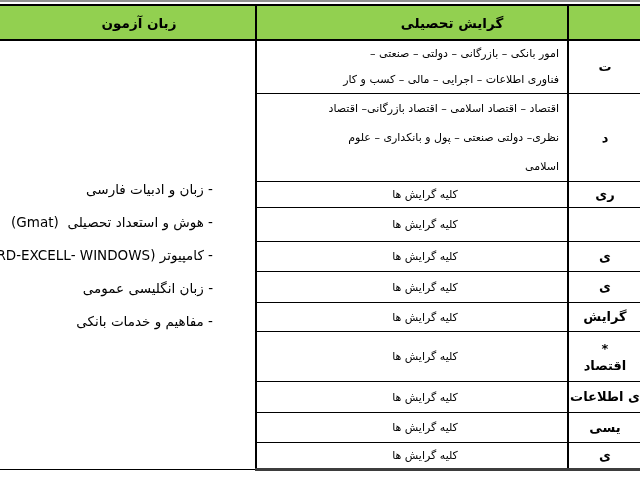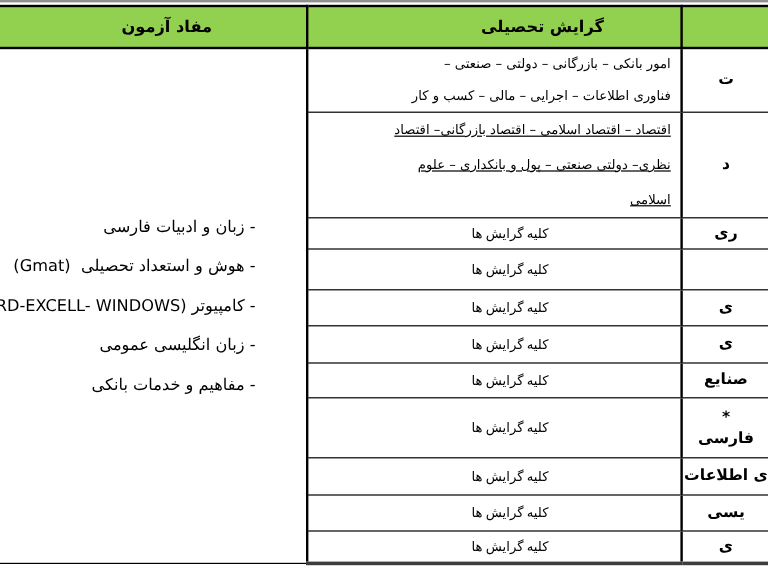--- a/index.html
+++ b/index.html
@@ -36,23 +36,23 @@
   .h-exam   { text-align: center; padding-left: 120px; direction: rtl; }
   .h-orient { text-align: center; padding-left: 80px;  direction: rtl; }
   .h-field  { direction: rtl; }
   
   .left-cell { vertical-align: middle; }
   .exam-list { direction: rtl; text-align: right; padding-left: 0; padding-right: 42px; }
   .exam-item { white-space: pre; line-height: 33px; font-size: 13.5px; }
   
   .ocell { direction: rtl; font-size: 11px; }
   .o-right  { text-align: right; padding-right: 8px; }
-  .o-center { text-align: center; padding-left: 26px; font-family: Liberation Serif, serif; }
+  .o-center { text-align: center; padding-left: 26px; }
   .line26 { line-height: 26px; }
-  .line29 { line-height: 29px; text-decoration: underline; }
+  .line29 { line-height: 29px; }
   
   .frag {
     width: 72px; direction: rtl; text-align: center;
     font-weight: bold; font-size: 13px; line-height: 16px;
   }
   .frag .fl { line-height: 17px; }
 </style>
 </head>
 <body>
 
@@ -61,21 +61,21 @@
 <table class="doc-table">
   <colgroup>
     <col style="width:353px">
       <col style="width:312px">
       <col style="width:144px">
   </colgroup>
 
   <tbody>
       <tr class="hrow" style="height:35px">
     <td class="c1 h-exam">
-      <span>مفاد آزمون</span>
+      <span>زبان آزمون</span>
     </td>
     <td class="c2 h-orient">
       <span>گرایش تحصیلی</span>
     </td>
     <td class="c3 h-field">
       
     </td>
   </tr>
 
   <tr style="height:53px">
@@ -132,30 +132,30 @@
   <tr style="height:31px">
     <td class="c2 ocell o-center">کلیه گرایش ها</td>
     <td class="c3">
       <div class="frag">ی</div>
     </td>
   </tr>
 
   <tr style="height:29px">
     <td class="c2 ocell o-center">کلیه گرایش ها</td>
     <td class="c3">
-      <div class="frag">صنایع</div>
+      <div class="frag">گرایش</div>
     </td>
   </tr>
 
   <tr style="height:50px">
     <td class="c2 ocell o-center">کلیه گرایش ها</td>
     <td class="c3">
       <div class="frag">
         <div class="fl">*</div>
-        <div class="fl">فارسی</div>
+        <div class="fl">اقتصاد</div>
       </div>
     </td>
   </tr>
 
   <tr style="height:31px">
     <td class="c2 ocell o-center">کلیه گرایش ها</td>
     <td class="c3">
       <div class="frag">ی اطلاعات</div>
     </td>
   </tr>

